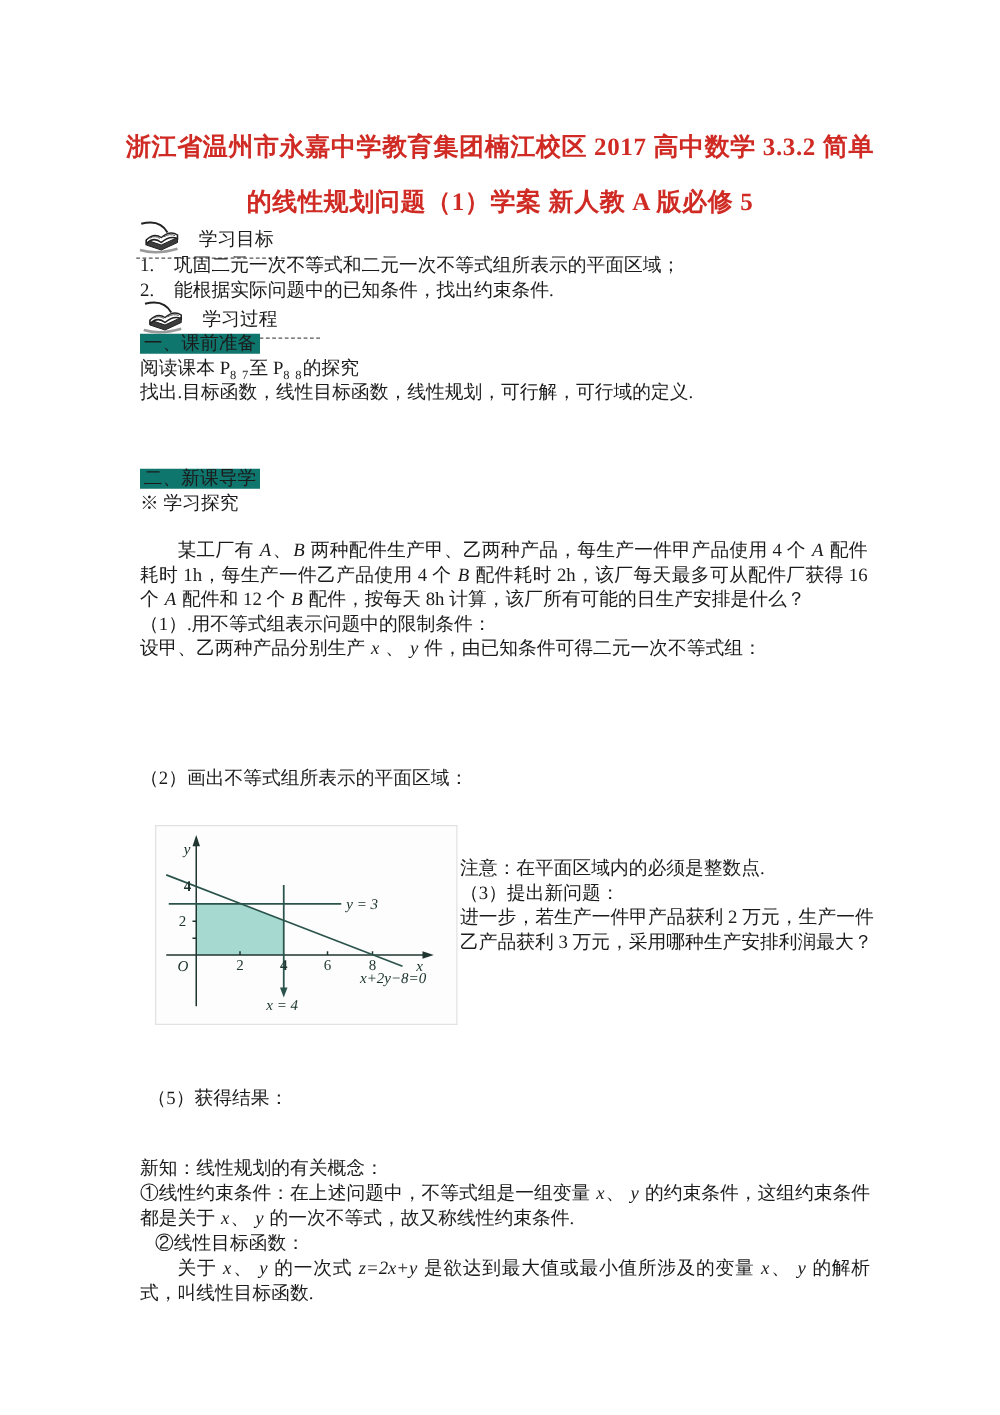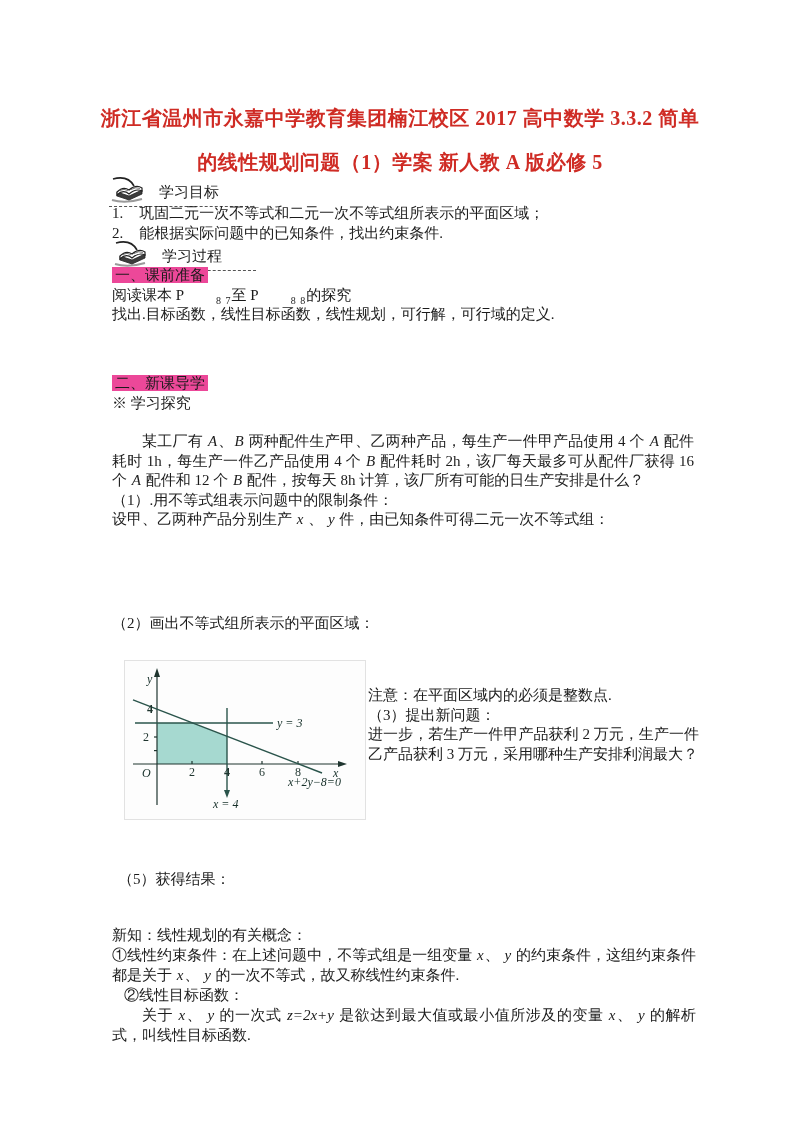--- a/index.html
+++ b/index.html
@@ -28,23 +28,23 @@
   #sec-q2{left:112px;top:614px;}
   #figure{left:124px;top:660px;width:240px;height:158px;border:1px solid #e2e2e2;background:#fdfdfd;}
   #right-col{left:368px;top:686px;width:331px;}
   #q3-body{text-align:justify;}
   #q4{margin-top:10px;}
   #q5{left:118px;top:870px;}
   #newknow{left:112px;top:926px;}
   #def1{left:112px;top:946px;width:584px;text-align:justify;}
   #def2h{left:124px;top:986px;}
   #def2{left:112px;top:1006px;width:584px;text-indent:2em;text-align:justify;}
-  .hl{background:#ec4899;padding:0 3px;}
+  .hl{background:#0f766e;padding:0 3px;}
   .var{font-style:italic;font-family:"Liberation Serif","DejaVu Serif",serif;padding:0 1px;}
-  sub.pg{font-size:10px;letter-spacing:1px;margin-left:32px;}
+  sub.pg{font-size:10px;letter-spacing:1px;}
   .book-icon{width:40px;height:28px;display:block;}
   svg text{font-family:"Liberation Serif","DejaVu Serif",serif;}
   .gtick{font-size:12px;fill:#1f352f;}
   .glabel{font-size:12px;font-style:italic;fill:#17302a;}
 </style>
 </head>
 <body>
 
 <div class="page">
 

